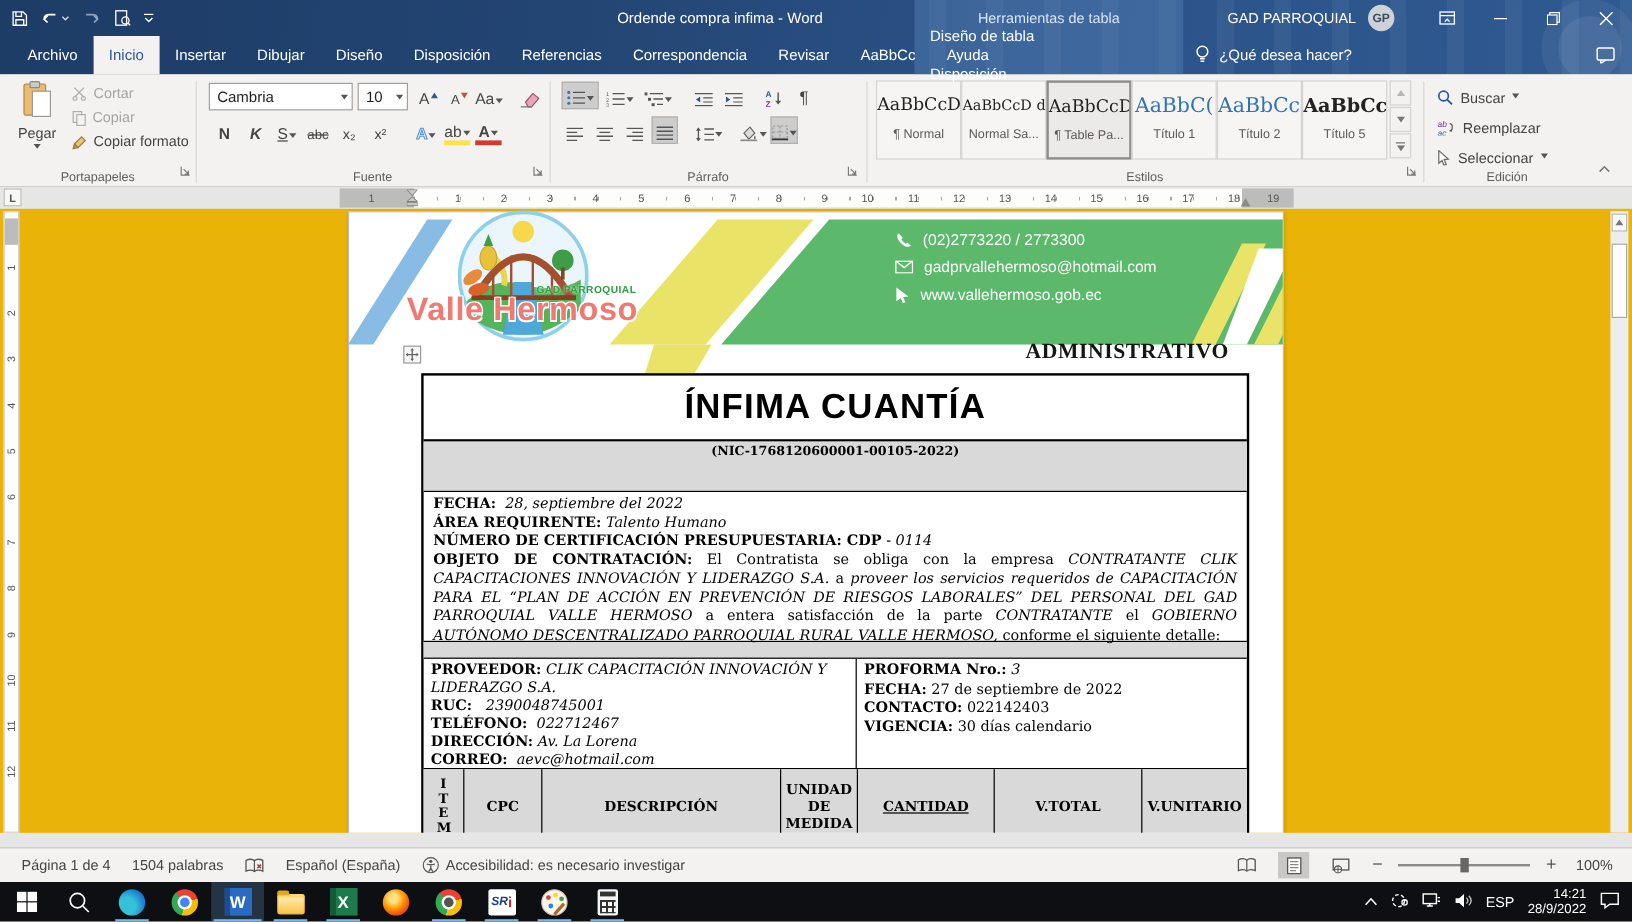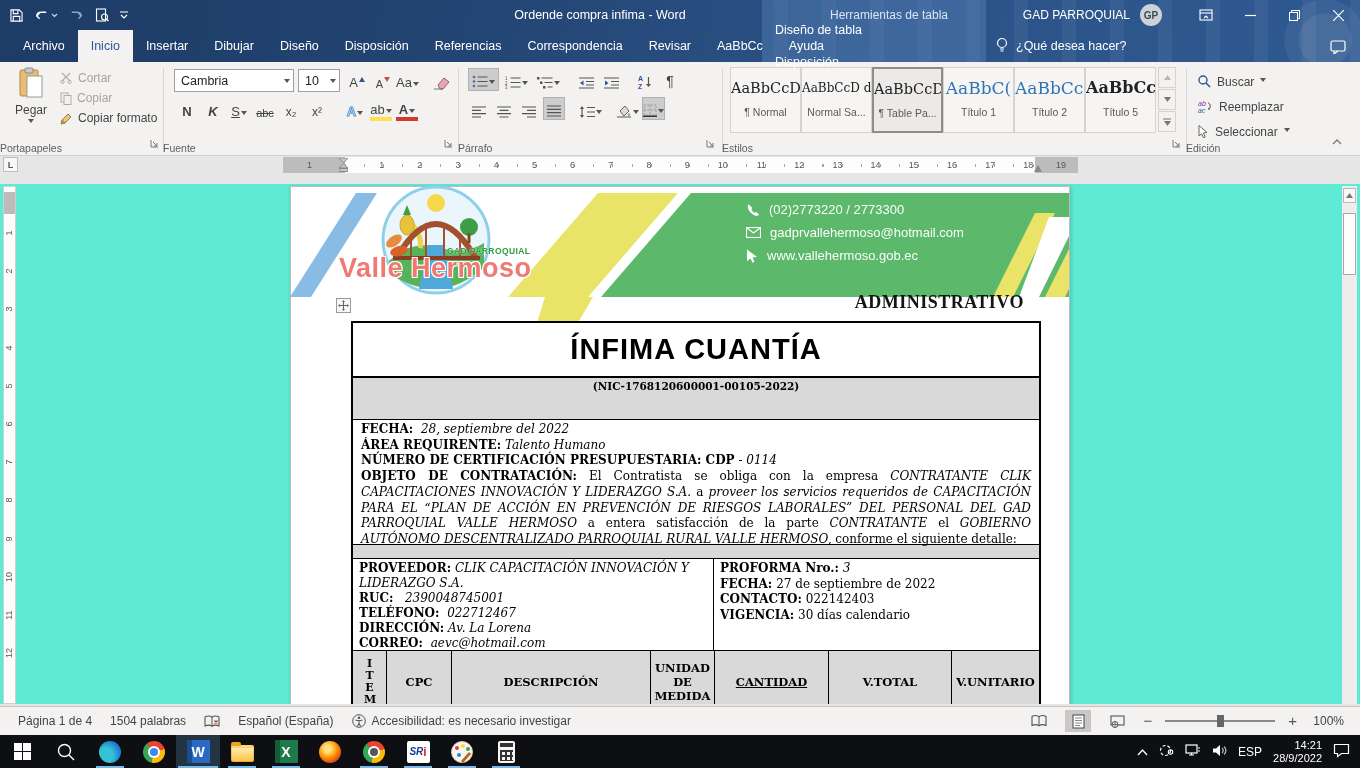--- a/index.html
+++ b/index.html
@@ -14,37 +14,37 @@
       radial-gradient(circle at 585px 40px, rgba(255,255,255,.07) 0 26px, transparent 27px),
       radial-gradient(circle at 585px 40px, rgba(255,255,255,.06) 34px 40px, transparent 41px),
       repeating-linear-gradient(90deg, transparent 0 34px, rgba(255,255,255,.05) 34px 48px);
     pointer-events:none;}
   .qat{position:absolute;left:10px;top:0;height:30px;display:flex;align-items:center;gap:11px;z-index:3;}
   .qat .qbtn{display:flex;align-items:center;gap:2px;}
   .tb-title{position:absolute;left:380px;width:440px;top:0;height:30px;line-height:30px;text-align:center;
     font-size:12.5px;color:#fff;z-index:2;white-space:nowrap;}
   .ctx-block{position:absolute;left:762px;top:0;width:224px;height:62px;background:rgba(92,138,191,.38);z-index:1;}
   .ctx-title{position:absolute;left:762px;width:224px;top:0;height:30px;line-height:30px;text-align:center;
-    font-size:12px;color:#d9e5f4;z-index:2;margin-left:15px;}
+    font-size:12px;color:#d9e5f4;z-index:2;}
   .tb-right{position:absolute;right:0;top:0;height:30px;display:flex;align-items:center;z-index:4;}
   .tb-user{color:#fff;font-size:12px;margin-right:10px;}
   .tb-avatar{width:22px;height:22px;border-radius:50%;background:#ccd2d8;color:#3b4b5a;font-size:10px;font-weight:bold;
     display:flex;align-items:center;justify-content:center;margin-right:22px;}
   .winbtn{width:44px;height:30px;display:flex;align-items:center;justify-content:center;}
   .tabs{position:absolute;left:10px;bottom:0;height:32px;display:flex;z-index:3;}
   .tab{padding:0 13px;line-height:32px;font-size:12.5px;color:#fff;white-space:nowrap;}
   .tab.active{background:#f3f2f1;color:#2b579a;}
   .ctxtabs{position:absolute;left:762px;bottom:0;height:32px;width:224px;display:flex;justify-content:center;z-index:3;flex-direction:column;}
   .tellme{position:absolute;left:995px;bottom:0;height:32px;display:flex;align-items:center;gap:7px;
     color:#fff;font-size:12.5px;z-index:3;}
   .feedback{position:absolute;right:14px;bottom:4px;z-index:3;}
 
   
   .ribbon{position:absolute;top:62px;left:0;width:100%;height:94px;background:#f3f2f1;border-bottom:1px solid #d2d0ce;}
-  .glabel{position:absolute;bottom:1px;font-size:10.5px;color:#605e5c;text-align:left;}
+  .glabel{position:absolute;bottom:1px;font-size:10.5px;color:#605e5c;text-align:center;}
   .launcher{position:absolute;bottom:3px;}
   .gsep{position:absolute;top:6px;bottom:3px;width:1px;background:#d8d6d4;}
   .rbtxt{font-size:12px;color:#444;}
   .dis{color:#a6a4a2;}
   .combo{border:1px solid #a19f9d;background:#fff;height:23px;display:flex;align-items:center;
     justify-content:space-between;padding:0 3px 0 6px;font-size:12.5px;color:#222;}
   .fbtn{height:23px;min-width:22px;display:flex;align-items:end;justify-content:center;
     font-size:13px;color:#444;padding-bottom:2px;gap:1px;}
   .pressed{background:#cdcdcd;border:1px solid #b3b1af;}
   .carr{width:0;height:0;border-left:3px solid transparent;border-right:3px solid transparent;border-top:4px solid #555;margin-bottom:4px;}
@@ -66,21 +66,21 @@
   .hrnums span{flex:0 0 38.2px;text-align:right;line-height:16px;}
   .hrnums span::after{content:"";}
   .mlnum{position:absolute;left:24px;line-height:16px;}
   .mrnum{position:absolute;right:12px;line-height:16px;}
   .hrticks{position:absolute;left:62px;right:43px;top:6.5px;height:3px;
     background:repeating-linear-gradient(90deg,#8f8f8f 0 1px,transparent 1px 19.1px);opacity:.8;}
   .indL{position:absolute;left:56px;top:1px;}
   .indR{position:absolute;right:36px;top:8px;width:0;height:0;border-left:4px solid transparent;border-right:4px solid transparent;border-bottom:7px solid #8a8a8a;}
 
   
-  .docarea{position:absolute;top:184px;left:0;width:100%;height:520px;background:#5eead4;overflow:hidden;}
+  .docarea{position:absolute;top:174px;left:0;width:100%;height:520px;background:#eab308;overflow:hidden;}
   .vruler{position:absolute;left:3px;top:2px;width:13px;bottom:0;background:#fdfdfd;border:1px solid #d0d0d0;font-size:9px;color:#555;overflow:hidden;}
   .vrdark{position:absolute;left:0;right:0;top:5px;height:22px;background:#bcbcbc;}
   .vrnums{position:absolute;top:27px;left:0;right:0;}
   .vrnums span{display:block;height:38.2px;line-height:38.2px;text-align:center;transform:rotate(-90deg);}
   .page{position:absolute;left:290px;top:2px;width:780px;height:620px;background:#fff;border:1px solid #bdbdbd;box-shadow:1px 1px 4px rgba(0,0,0,.18);}
   .vscroll{position:absolute;right:3px;top:2px;width:15px;bottom:0;background:#ededed;}
   .sbtn{position:absolute;top:2px;left:1px;width:13px;height:15px;background:#f8f8f8;border:1px solid #b9b9b9;
     display:flex;align-items:center;justify-content:center;}
   .sthumb{position:absolute;top:27px;left:1px;width:13px;height:62px;background:#fdfdfd;border:1px solid #a8a8a8;}
 

